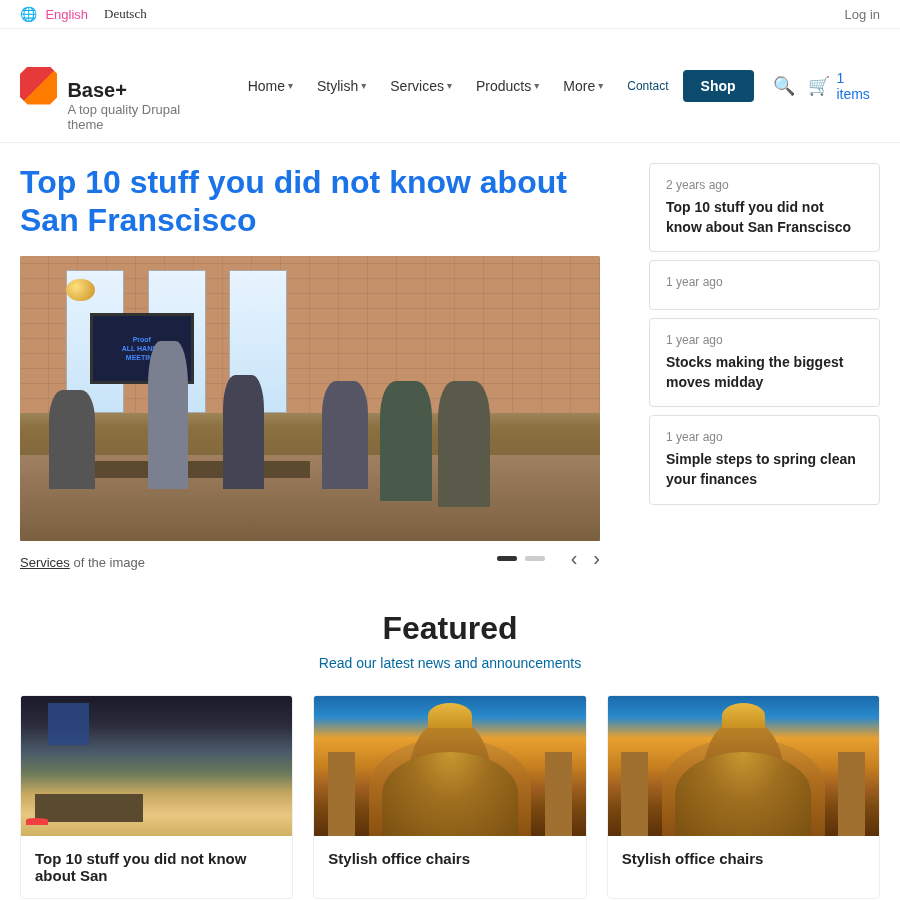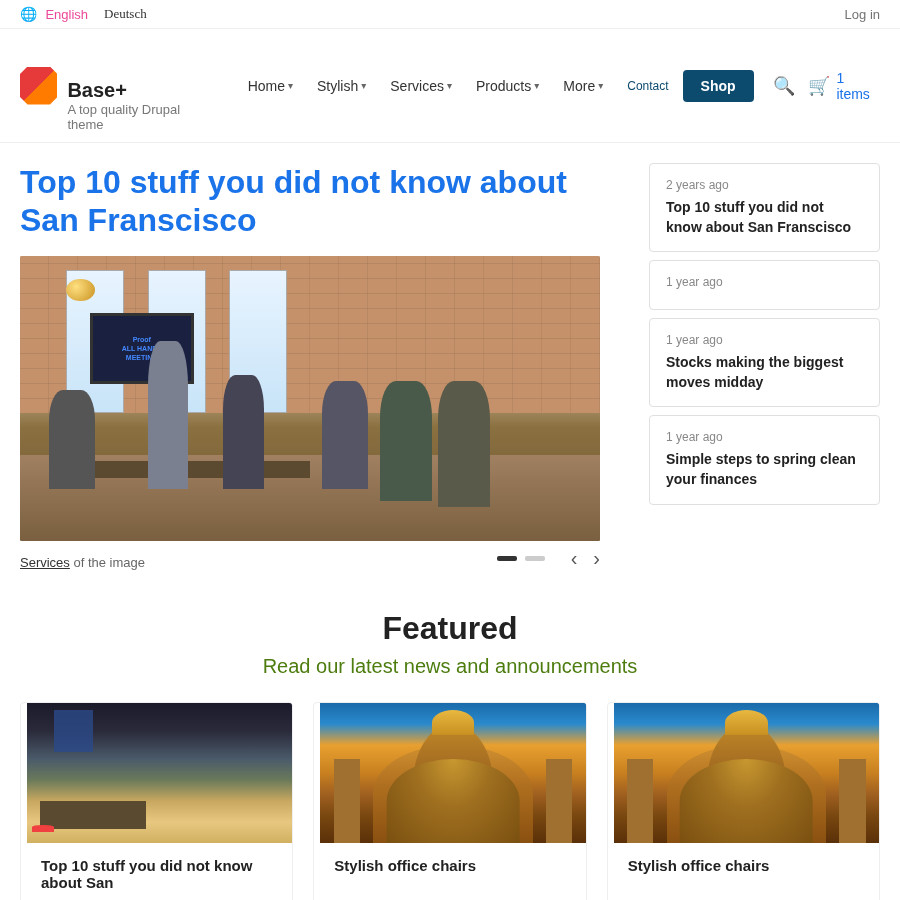--- a/index.html
+++ b/index.html
@@ -167,29 +167,29 @@
     .news-time { font-size: 12px; color: #888; margin-bottom: 6px; }
     .news-title { font-size: 14px; font-weight: bold; color: #222; line-height: 1.4; }
 
     
     .featured-section { padding: 30px 20px 20px; }
     .featured-title {
       text-align: center; font-size: 32px; font-weight: bold;
       color: #222; margin-bottom: 8px;
     }
     .featured-subtitle {
-      text-align: center; font-size: 20px; color: #4d7c0f;
+      text-align: center; font-size: 14px; color: #0369a1;
       margin-bottom: 24px;
     }
 
     .featured-grid {
       display: grid; grid-template-columns: repeat(3, 1fr);
       gap: 20px;
     }
-    .featured-card { border: 1px solid #eee; border-radius: 4px; overflow: hidden; cursor: pointer; padding-left: 6px; }
+    .featured-card { border: 1px solid #eee; border-radius: 4px; overflow: hidden; cursor: pointer; }
     .featured-card-image {
       width: 100%; height: 140px;
       overflow: hidden;
     }
     
     .img-office {
       width: 100%; height: 100%;
       background: linear-gradient(135deg, #2a2a3a 0%, #4a4a5a 30%, #6a7a8a 60%, #c8a870 80%, #e0c890 100%);
     }
     

